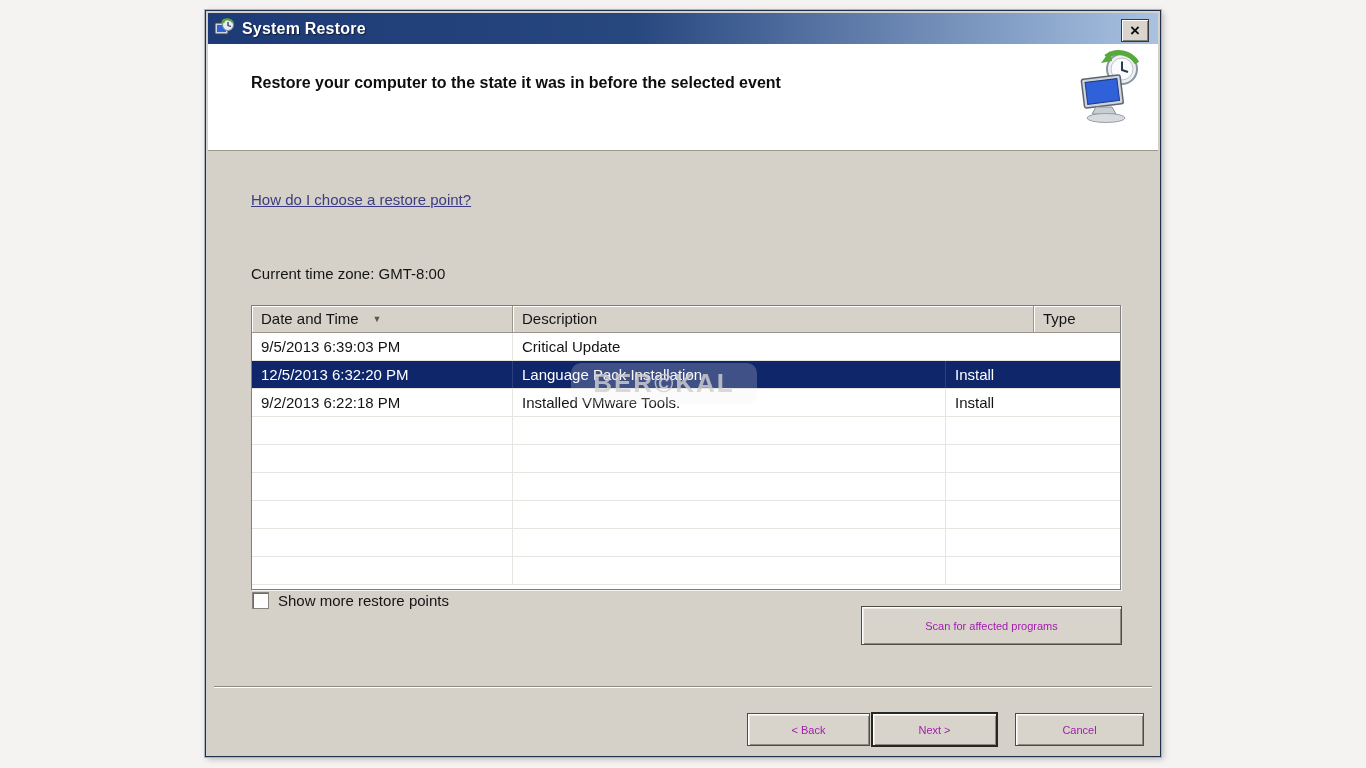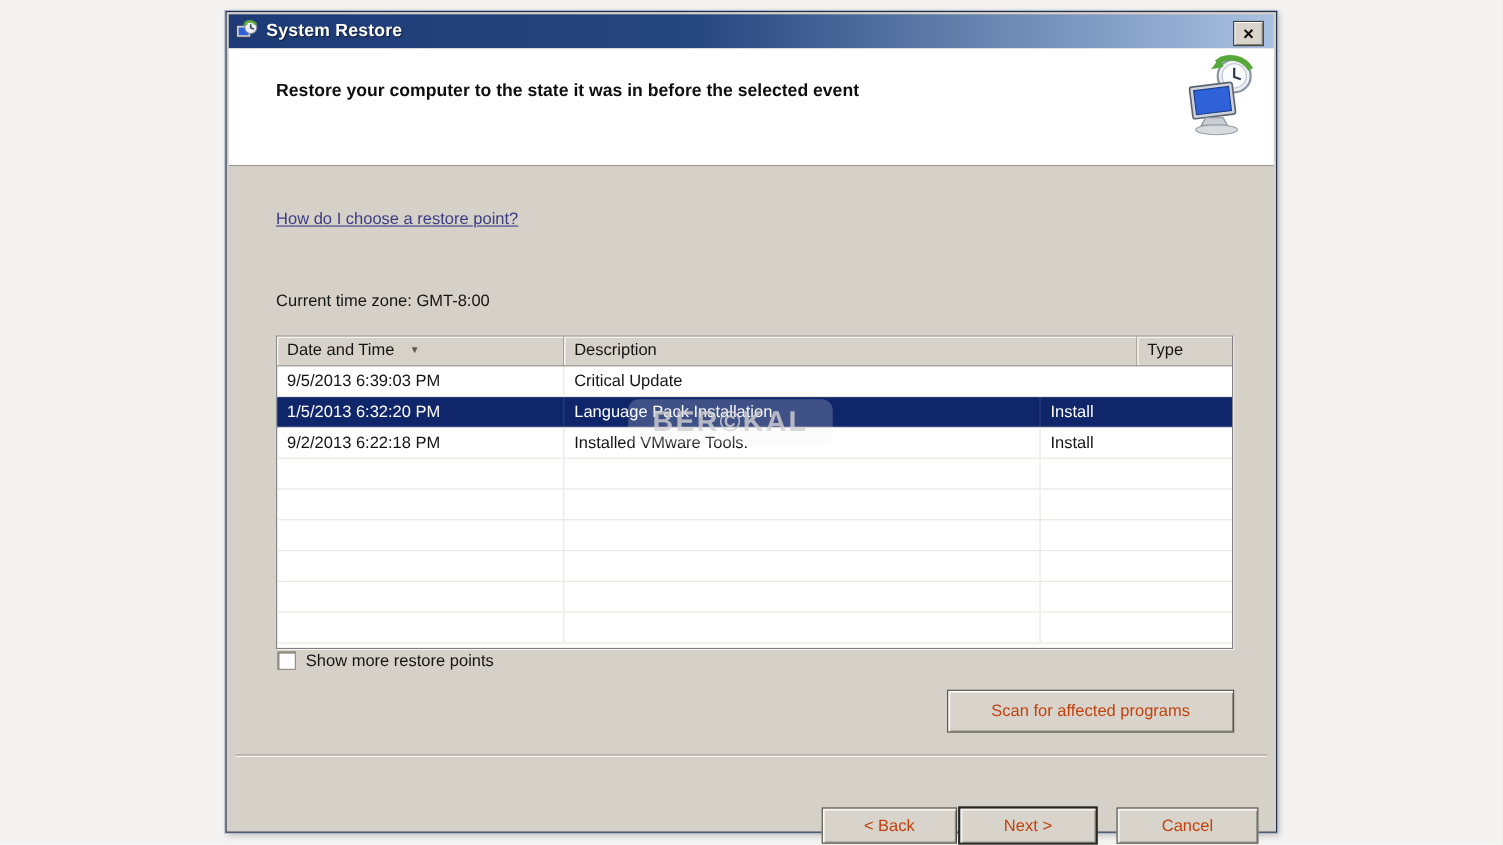--- a/index.html
+++ b/index.html
@@ -94,21 +94,21 @@
   .checkbox {
     width:17px; height:17px; background:#fdfdfd;
     border:1px solid #87837a;
     box-shadow:inset 1px 1px 0 #6f6b61, inset -1px -1px 0 #ffffff;
   }
   .chk-label { margin-left:9px; font-size:15px; }
   .btn {
     background:#d8d4cb; border:1px solid #4f4c45;
     box-shadow:inset 1px 1px 0 #ffffff, inset 2px 2px 0 #eceae5, inset -1px -1px 0 #8c897f;
     display:flex; align-items:center; justify-content:center;
-    font-size:15px; color:#c2410c; cursor:default;margin-top:21px;
+    font-size:11px; color:#a21caf; cursor:default;
   }
   .scan-btn { position:absolute; left:653px; top:454px; width:261px; height:39px; }
   .etched {
     position:absolute; left:6px; right:6px; top:534px; height:2px;
     border-top:1px solid #8f8b81; border-bottom:1px solid #ffffff;
   }
   .back-btn   { position:absolute; left:539px; top:561px; width:123px; height:33px; }
   .next-btn   { position:absolute; left:663px; top:560px; width:127px; height:35px; border:2px solid #262623; }
   .cancel-btn { position:absolute; left:807px; top:561px; width:129px; height:33px; }
 </style>
@@ -163,21 +163,21 @@
           </div>
           <div class="th c2">Description</div>
           <div class="th c3">Type</div>
         </div>
 
         <div class="tr">
           <div class="td c1">9/5/2013 6:39:03 PM</div>
           <div class="td c3">Critical Update</div>
         </div>
         <div class="tr selected">
-          <div class="td c1">1/5/2013 6:32:20 PM</div>
+          <div class="td c1">12/5/2013 6:32:20 PM</div>
           <div class="td c2">Language Pack Installation</div>
           <div class="td c3">Install</div>
         </div>
         <div class="tr">
           <div class="td c1">9/2/2013 6:22:18 PM</div>
           <div class="td c2">Installed VMware Tools.</div>
           <div class="td c3">Install</div>
         </div>
         <div class="tr">
             <div class="td c1"></div>

